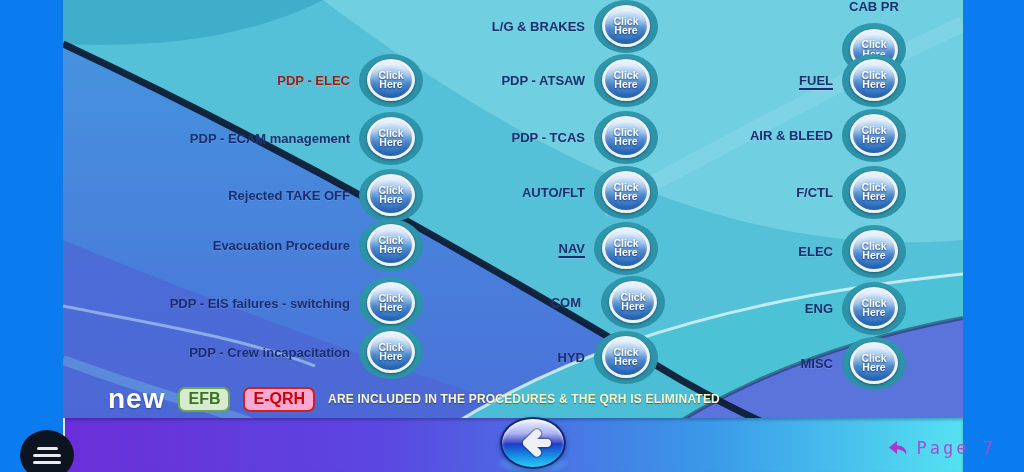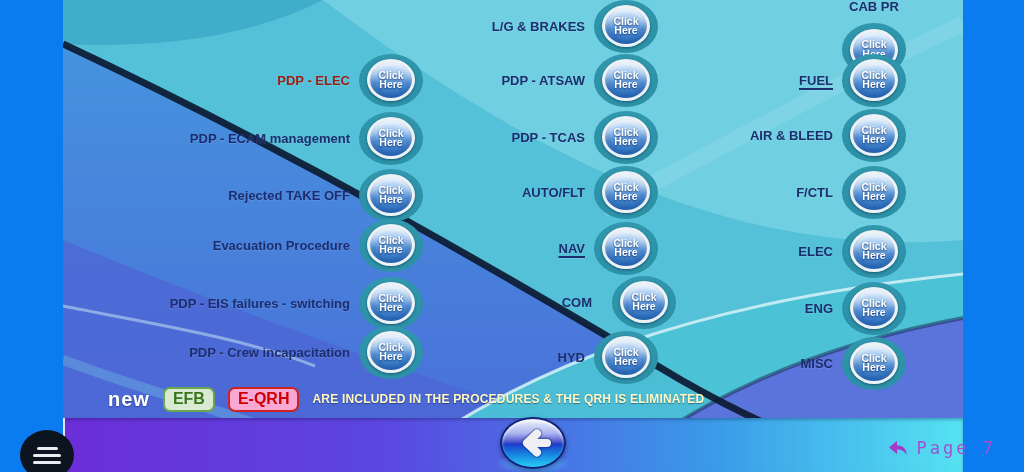--- a/index.html
+++ b/index.html
@@ -26,21 +26,21 @@
      display:flex;align-items:center;justify-content:center;}
   .click-inner{width:42px;height:36px;border-radius:50%;border:3px solid #edf2f6;
      background:linear-gradient(180deg,#d9ebfb 0%,#9dc5ef 35%,#5592d8 58%,#2f76c8 100%);
      box-shadow:0 1px 3px rgba(0,25,55,.5), inset 0 -4px 6px rgba(20,70,140,.55), inset 0 3px 4px rgba(255,255,255,.85);
      display:flex;flex-direction:column;align-items:center;justify-content:center;}
   .click-inner span{display:block;font-size:10.5px;font-weight:bold;color:#fff;line-height:9.5px;
      text-shadow:0 1px 2px rgba(10,40,90,.85);}
 
   
   .notice{position:absolute;left:45px;top:384px;height:30px;display:flex;align-items:center;gap:13px;z-index:7;}
-  .new-word{color:#fff;font-size:20px;font-weight:bold;letter-spacing:1px;line-height:28px;
+  .new-word{color:#fff;font-size:28px;font-weight:bold;letter-spacing:1px;line-height:28px;
      text-shadow:0 1px 2px rgba(0,20,60,.4);}
   .badge{font-weight:bold;font-size:16px;padding:1px 8px 2px;border-radius:7px;border:2px solid;}
   .badge-efb{color:#38761d;background:#d9ead3;border-color:#6aa84f;}
   .badge-eqrh{color:#cc0000;background:#f9a8d4;border-color:#cc2222;}
   .notice-msg{color:#fef9c3;font-weight:bold;font-size:12px;letter-spacing:.2px;
      text-shadow:0 1px 1px rgba(0,20,60,.45);}
 
   
   .footer-bar{position:absolute;left:0;bottom:0;width:900px;height:54px;z-index:5;
      background:linear-gradient(90deg,#6b2ed8 0%,#5b46e0 35%,#3a9ae8 72%,#55e2f2 100%);
@@ -187,21 +187,21 @@
   </div>
   <div class="row" style="right:305px;top:221px;">
     <span class="lbl underline">NAV</span>
     <div class="click-btn">
         <div class="click-inner">
           <span>Click</span>
           <span>Here</span>
         </div>
       </div>
   </div>
-  <div class="row" style="right:287px;top:275px;gap:20px;">
+  <div class="row" style="right:298px;top:275px;gap:20px;">
     <span class="lbl">COM</span>
     <div class="click-btn">
         <div class="click-inner">
           <span>Click</span>
           <span>Here</span>
         </div>
       </div>
   </div>
   <div class="row" style="right:305px;top:330px;">
     <span class="lbl">HYD</span>

